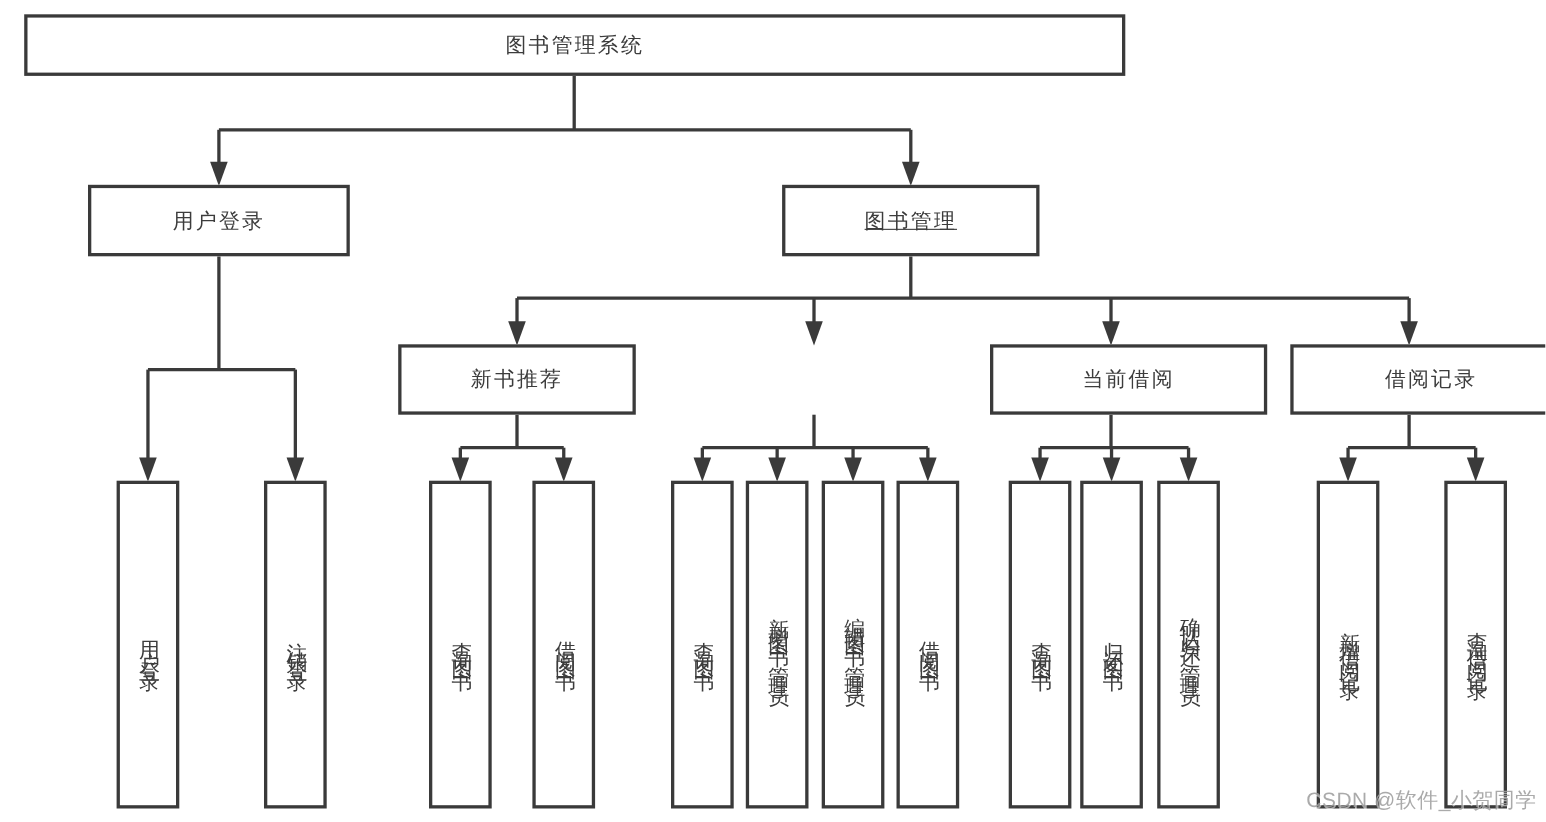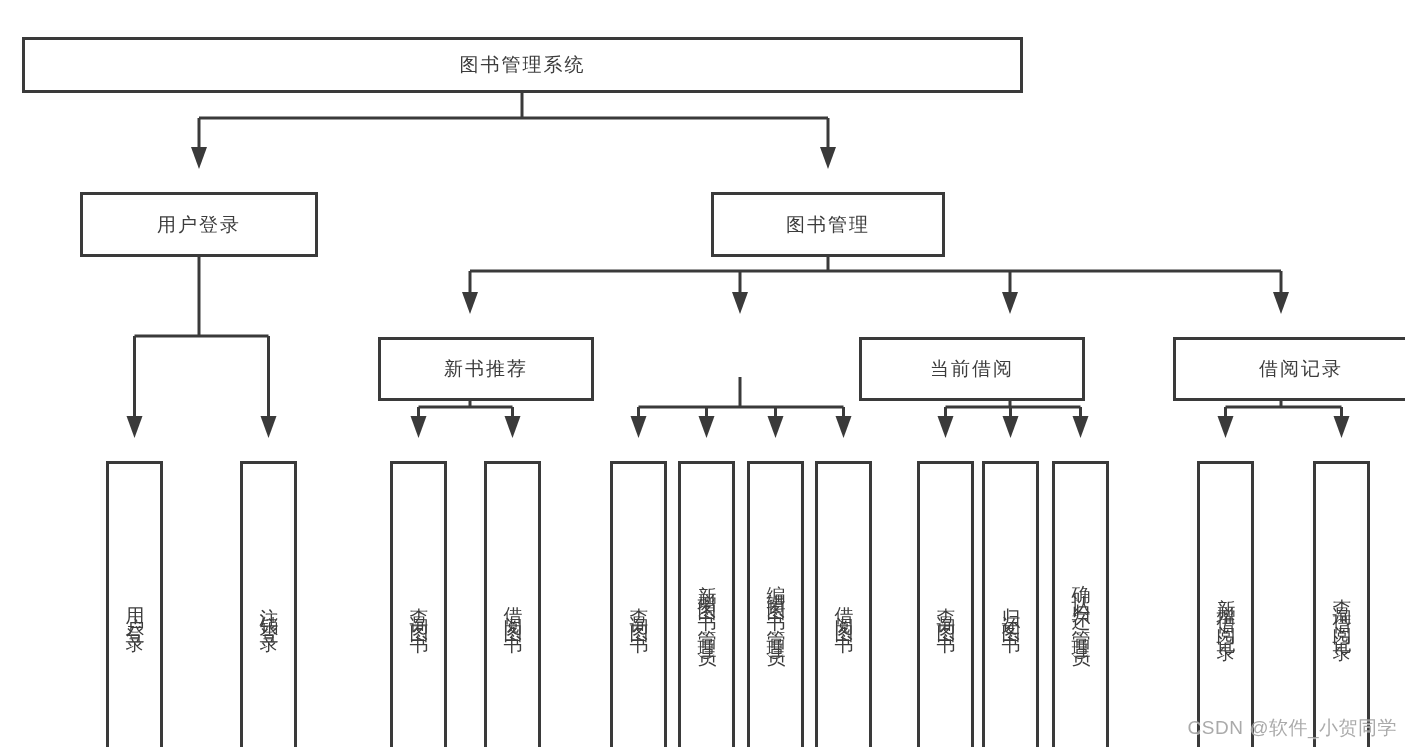--- a/index.html
+++ b/index.html
@@ -23,21 +23,20 @@
     background: #ffffff;
     border: 3px solid #3a3a3a;
     color: #3c3c3c;
     display: flex;
     align-items: center;
     justify-content: center;
     font-size: 19px;
     letter-spacing: 2px;
     z-index: 1;
     text-align: center;
-    margin-top: 24px;
   }
   .leaf {
     writing-mode: vertical-rl;
     text-orientation: mixed;
     letter-spacing: 9px;
     line-height: 1.1;
     padding: 8px 0;
     font-size: 19px;
   }
   .watermark {
@@ -123,24 +122,24 @@
       <path d="M1010.5 438 L1002.5 416 L1018.5 416 Z"></path>
       <path d="M1080.5 438 L1072.5 416 L1088.5 416 Z"></path>
       <path d="M1225.5 438 L1217.5 416 L1233.5 416 Z"></path>
       <path d="M1341.5 438 L1333.5 416 L1349.5 416 Z"></path>
     </g>
   </svg>
 
   <div class="node" style="left:22px; top:13px; width:1001px; height:56px;">图书管理系统</div>
 
   <div class="node" style="left:80px; top:168px; width:238px; height:65px;">用户登录</div>
-  <div class="node" style="left:711px; top:168px; width:234px; height:65px;">图书管理</div>
+  <div class="node" style="left:711px; top:168px; width:234px; height:65px;text-decoration:underline;">图书管理</div>
 
-  <div class="node" style="left:378px; top:313px; width:216px; height:64px;">新书推荐</div>
-  <div class="node" style="left:859px; top:313px; width:226px; height:64px;">当前借阅</div>
+  <div class="node" style="left:362px; top:313px; width:216px; height:64px;">新书推荐</div>
+  <div class="node" style="left:900px; top:313px; width:252px; height:64px;">当前借阅</div>
   <div class="node" style="left:1173px; top:313px; width:256px; height:64px;">借阅记录</div>
 
   <div class="node leaf" style="left:106px; top:437px; width:57px; height:298px;">用户登录</div>
   <div class="node leaf" style="left:240px; top:437px; width:57px; height:298px;">注销登录</div>
 
   <div class="node leaf" style="left:390px; top:437px; width:57px; height:298px;">查询图书</div>
   <div class="node leaf" style="left:484px; top:437px; width:57px; height:298px;">借阅图书</div>
 
   <div class="node leaf" style="left:610px; top:437px; width:57px; height:298px;">查询图书</div>
   <div class="node leaf" style="left:678px; top:437px; width:57px; height:298px;">新增图书（管理员）</div>

